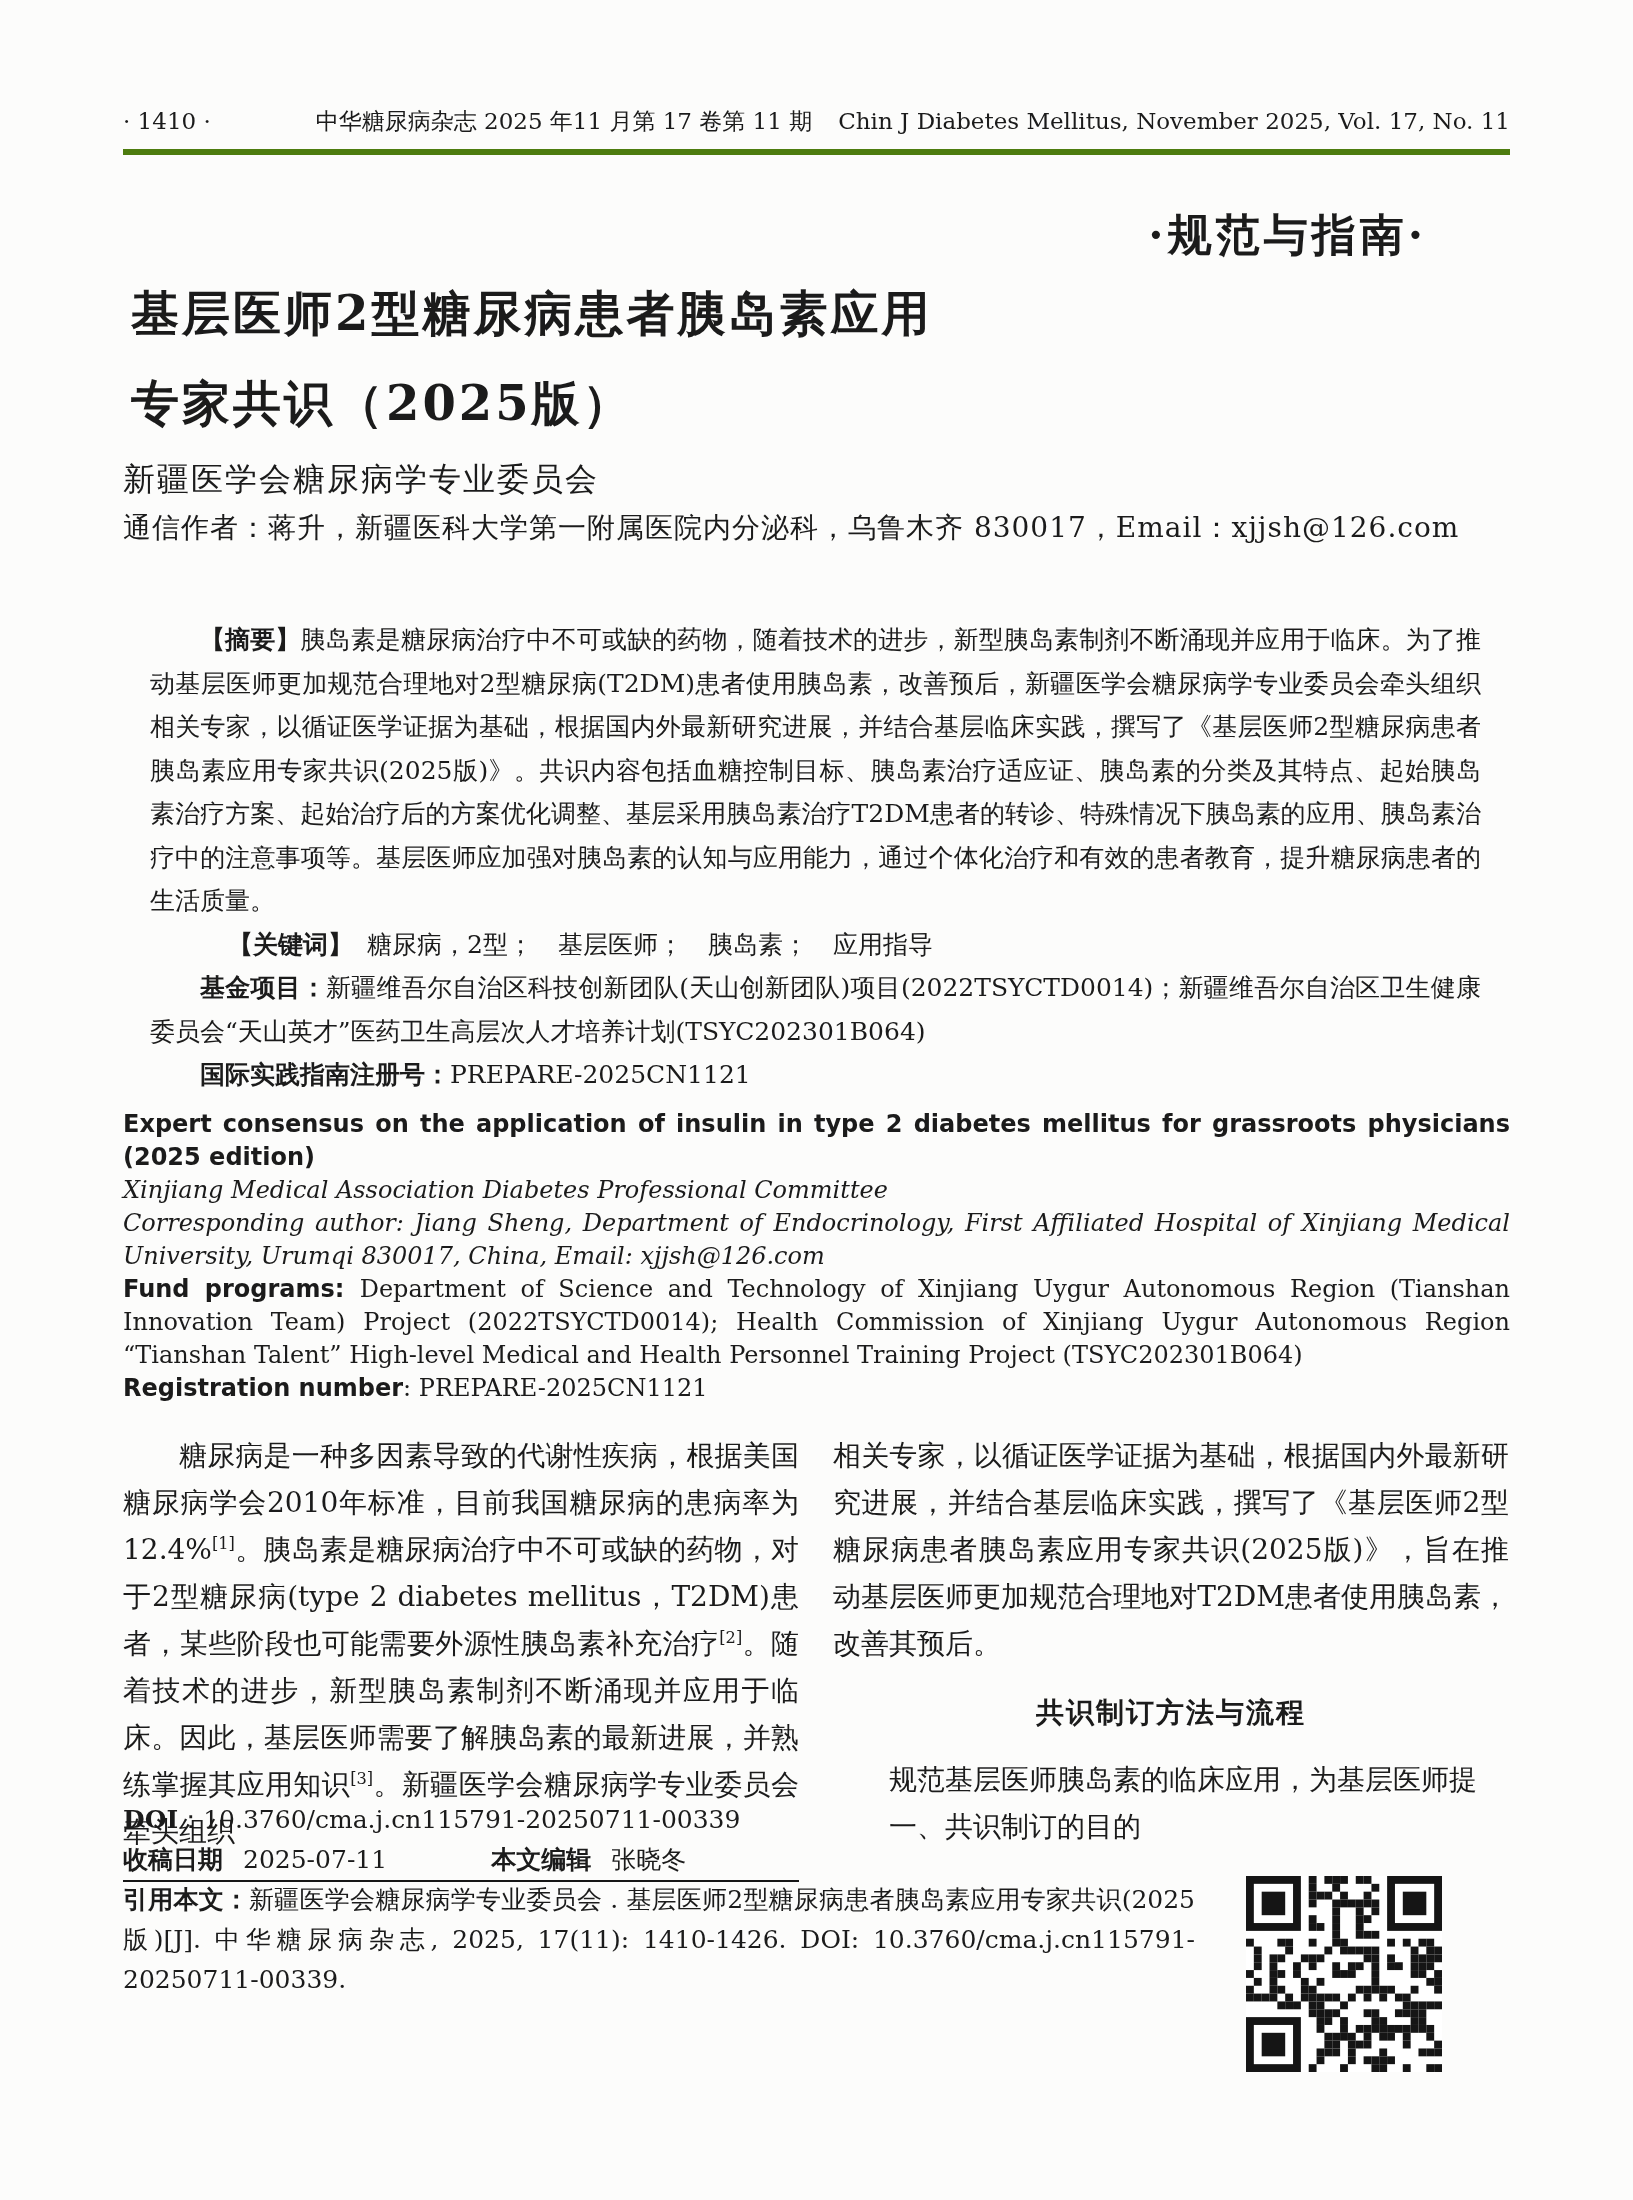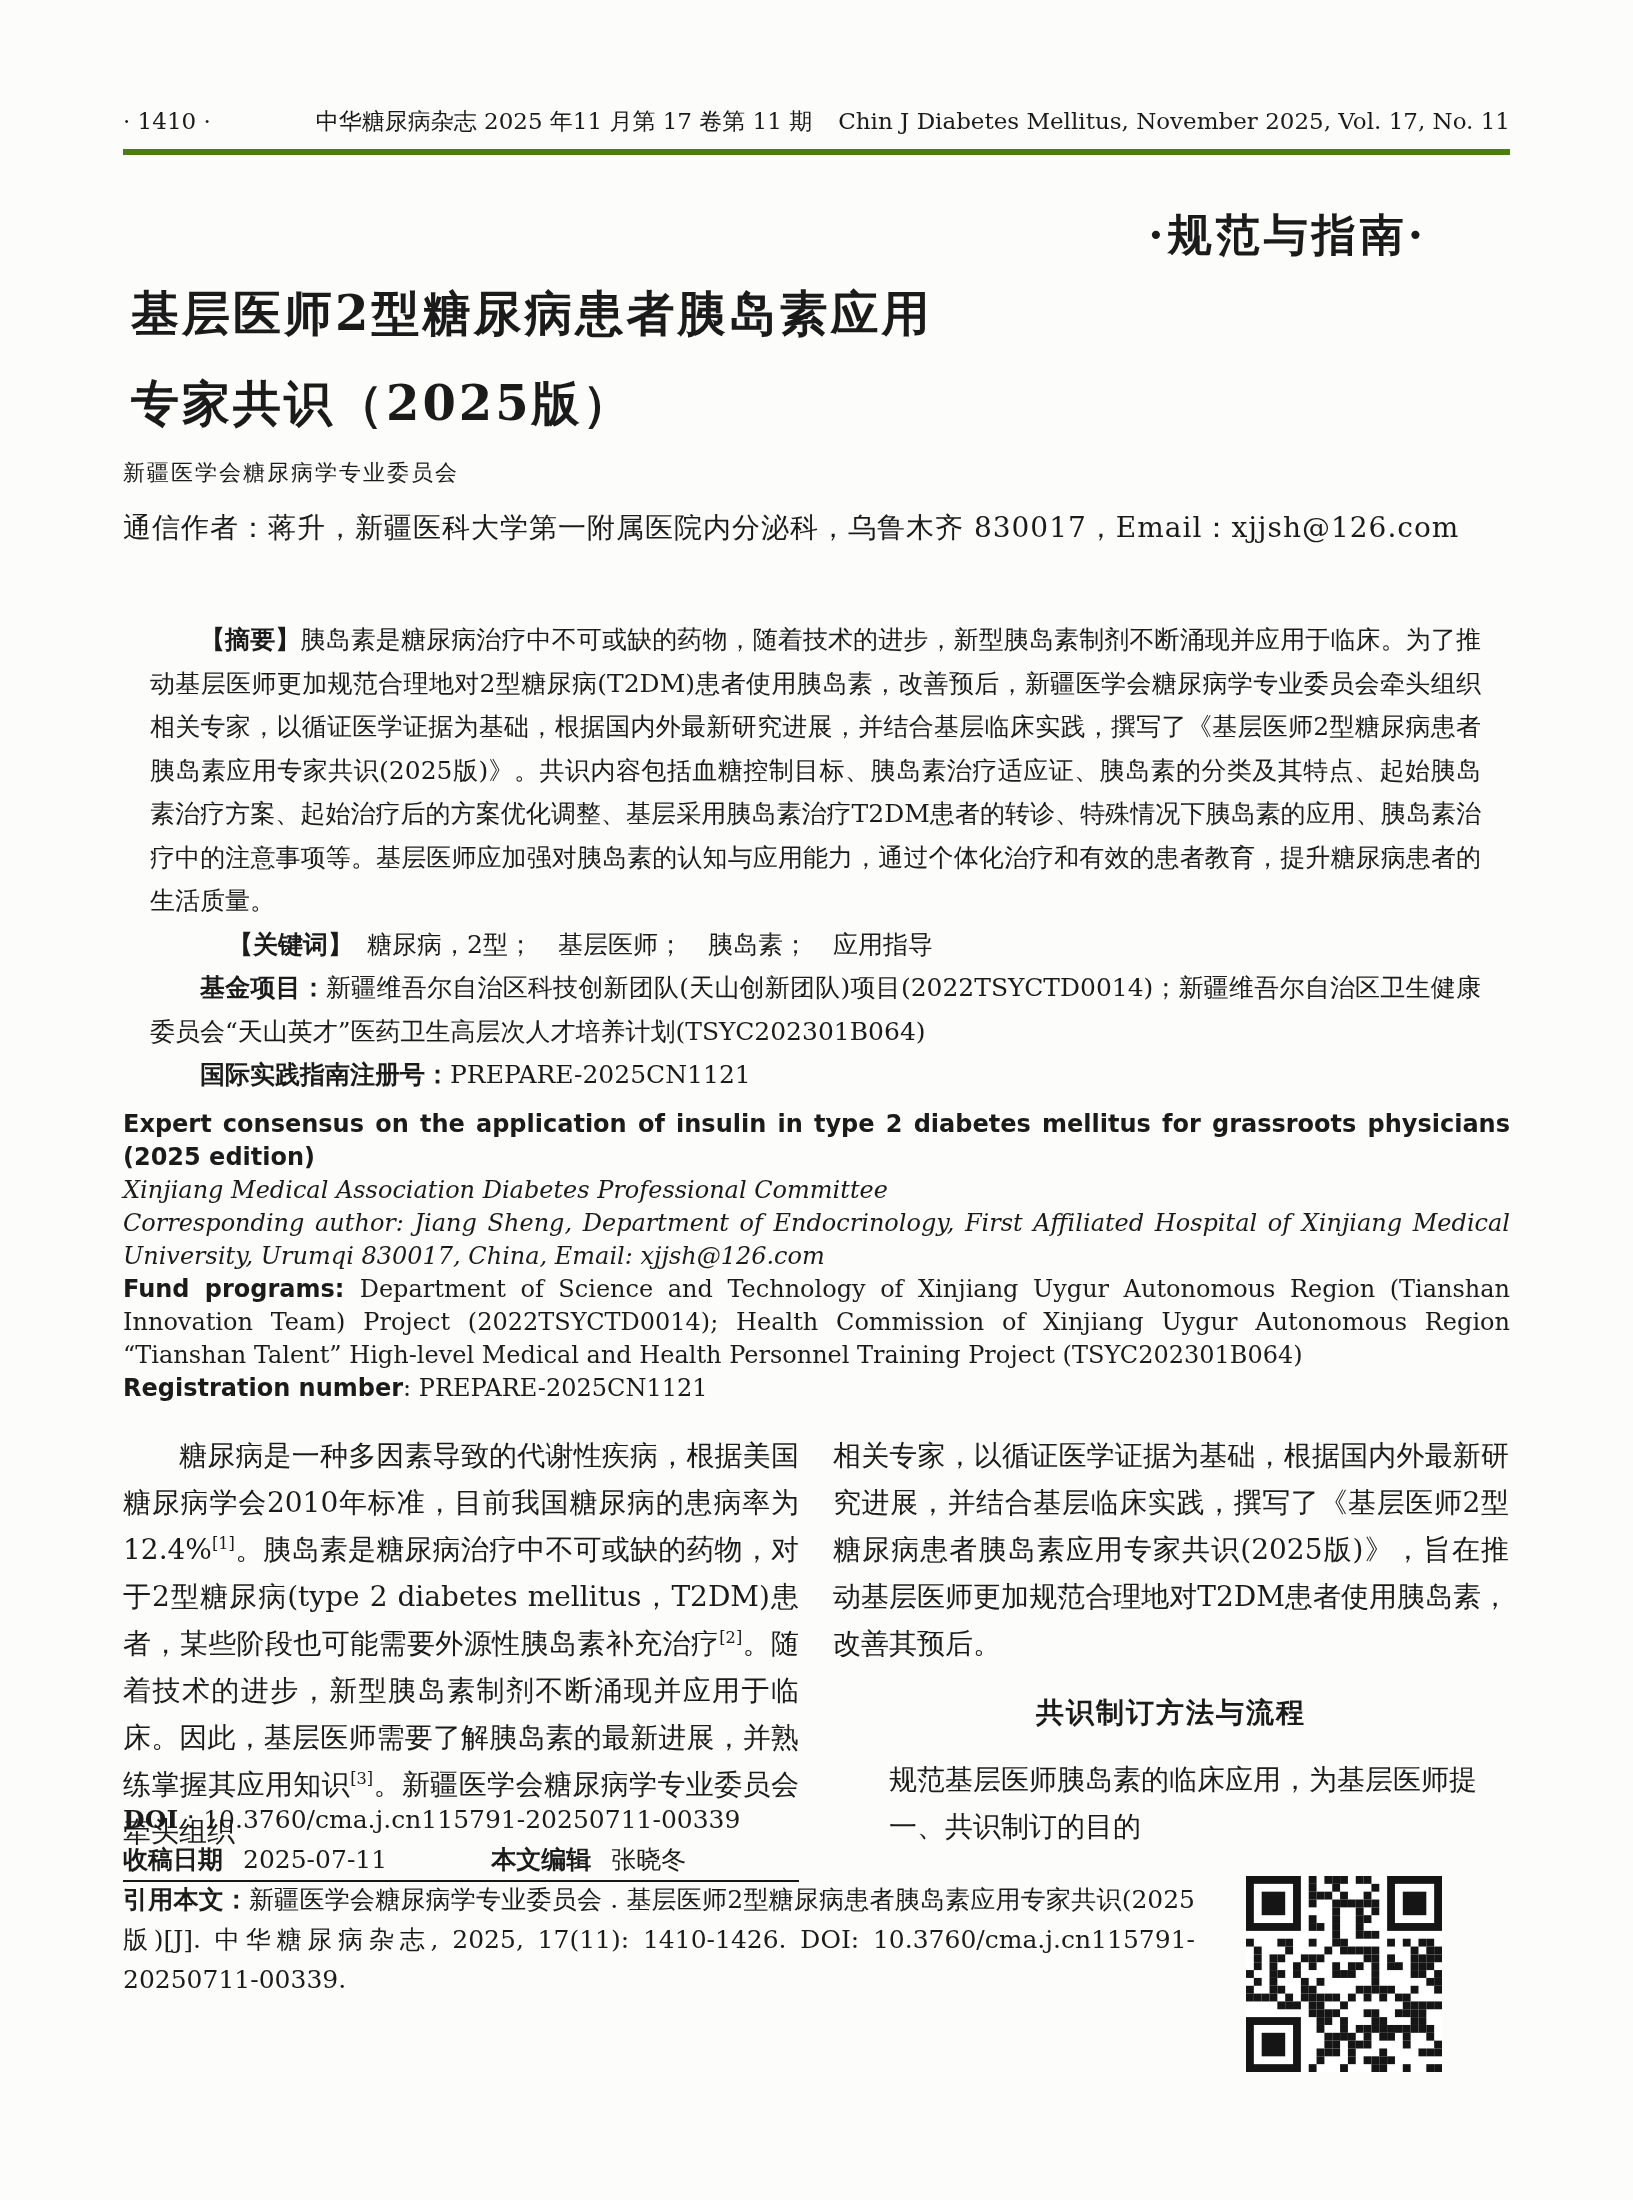--- a/index.html
+++ b/index.html
@@ -14,21 +14,21 @@
   p{margin:0;}
 
   .header{left:123px;right:123px;top:106px;display:flex;justify-content:space-between;
           align-items:baseline;font-size:23px;border-bottom:6px solid #4d7c0f;padding-bottom:12px;}
   .journal-line{display:flex;gap:26px;align-items:baseline;margin-left:44px;}
 
   .section-tag{right:206px;top:182px;font-size:44px;letter-spacing:4px;font-weight:600;margin-top:24px;}
 
   .article-title{left:131px;top:268px;font-size:48px;line-height:90px;letter-spacing:3px;font-weight:600;}
 
-  .authors{left:123px;top:458px;font-size:22px;letter-spacing:2px;}
+  .authors{left:123px;top:458px;font-size:32px;letter-spacing:2px;}
   .correspondence{left:123px;right:123px;top:504px;font-size:28px;line-height:48px;letter-spacing:1px;}
 
   .cn-meta{left:150px;right:152px;top:618px;font-size:25px;line-height:43.5px;text-align:justify;}
   .cn-meta p{text-indent:2em;}
   .cn-meta .lbl{font-family:"DejaVu Sans","Liberation Sans",sans-serif;font-weight:700;}
   .abstract-label{margin-right:0;}
   .kw-label{margin-right:14px;margin-left:28px;}
 
   .english{left:123px;right:123px;top:1108px;font-size:24px;line-height:33px;text-align:justify;}
   .en-title{font-weight:700;font-family:"DejaVu Sans","Liberation Sans",sans-serif;font-size:24px;}

